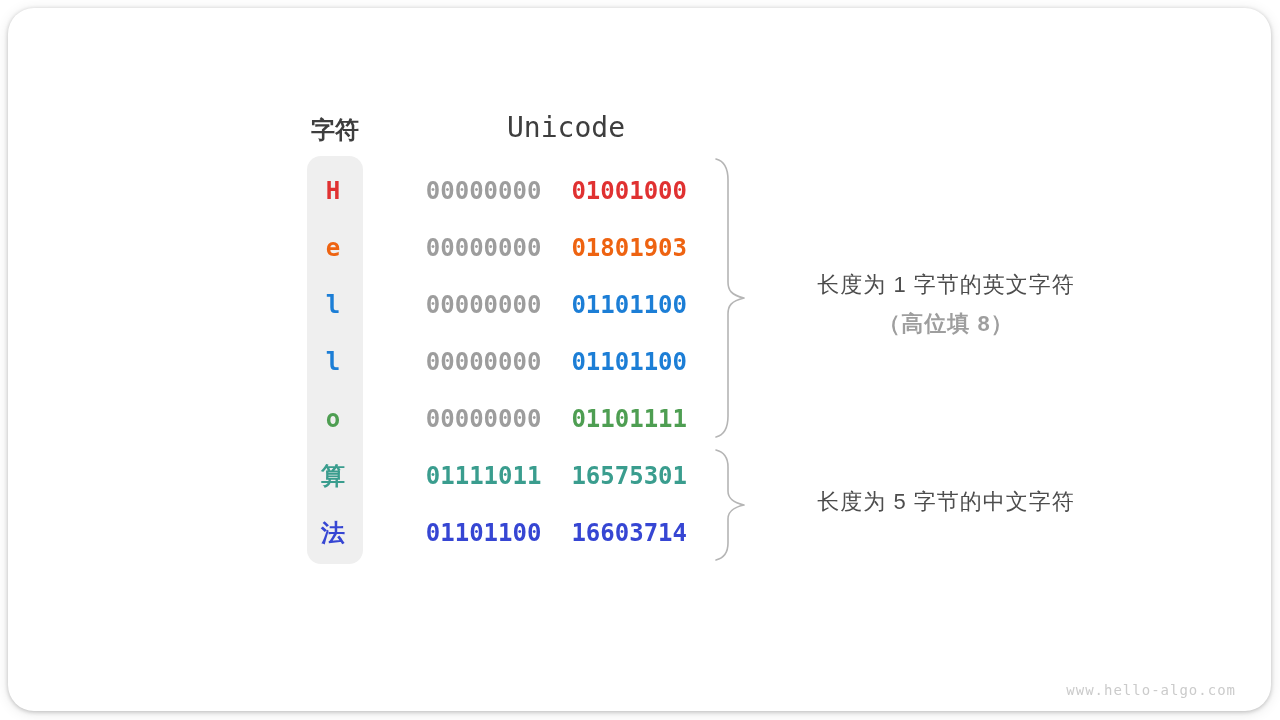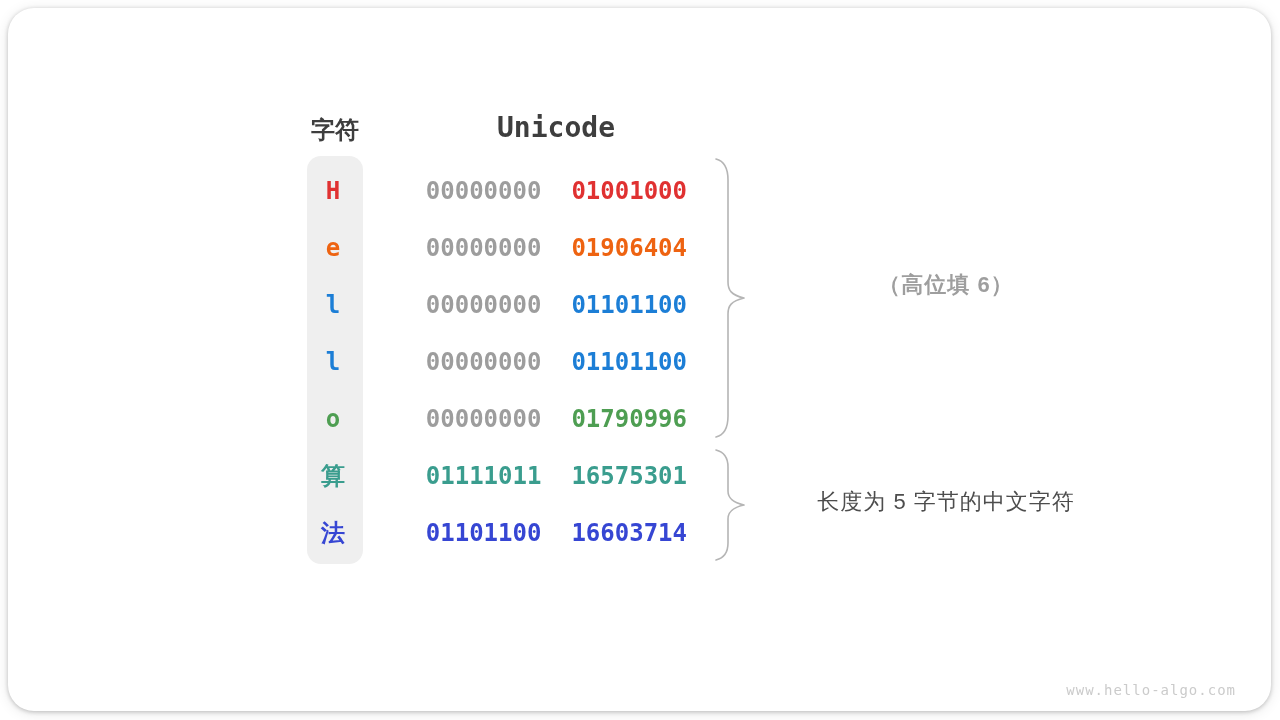--- a/index.html
+++ b/index.html
@@ -4,21 +4,21 @@
 <style>
   * { margin:0; padding:0; box-sizing:border-box; }
   html,body { width:1280px; height:720px; background:#ffffff; overflow:hidden;
               font-family:"Liberation Sans","DejaVu Sans",sans-serif; }
   .card { position:absolute; left:8px; top:8px; width:1263px; height:703px;
           background:#ffffff; border-radius:26px;
           box-shadow:0 1px 4px rgba(0,0,0,.22), 0 2px 14px rgba(0,0,0,.10); }
 
   .hdr { position:absolute; color:#3e3e3e; text-align:center; }
   .hdr-char { left:307px; top:114px; width:56px; font-size:24px; font-weight:bold; }
-  .hdr-unicode { left:433px; top:111px; width:246px; font-size:28px; font-weight:bold;
+  .hdr-unicode { left:443px; top:111px; width:246px; font-size:28px; font-weight:normal;
                  font-family:"DejaVu Sans Mono","Liberation Mono",monospace; }
 
   .char-col-bg { position:absolute; left:307px; top:156px; width:56px; height:408px;
                  background:#efefef; border-radius:14px; }
 
   .rows { position:absolute; left:307px; top:162px; width:380px; }
   .row { height:57px; display:flex; align-items:center; }
   .char-cell { width:56px; text-align:center; font-size:24px; font-weight:bold;
                font-family:"DejaVu Sans Mono","Liberation Mono",monospace; }
   .byte { font-family:"DejaVu Sans Mono","Liberation Mono",monospace;
@@ -52,36 +52,36 @@
 
 <div class="rows">
   <div class="row">
     <span class="char-cell" style="color: rgb(224, 49, 49);">H</span>
     <span class="byte b1" style="color: rgb(157, 157, 157);">00000000</span>
     <span class="byte b2" style="color: rgb(224, 49, 49);">01001000</span>
   </div>
   <div class="row">
     <span class="char-cell" style="color: rgb(238, 99, 17);">e</span>
     <span class="byte b1" style="color: rgb(157, 157, 157);">00000000</span>
-    <span class="byte b2" style="color: rgb(238, 99, 17);">01906404</span>
+    <span class="byte b2" style="color: rgb(238, 99, 17);">01801903</span>
   </div>
   <div class="row">
     <span class="char-cell" style="color: rgb(28, 126, 214);">l</span>
     <span class="byte b1" style="color: rgb(157, 157, 157);">00000000</span>
     <span class="byte b2" style="color: rgb(28, 126, 214);">01101100</span>
   </div>
   <div class="row">
     <span class="char-cell" style="color: rgb(28, 126, 214);">l</span>
     <span class="byte b1" style="color: rgb(157, 157, 157);">00000000</span>
     <span class="byte b2" style="color: rgb(28, 126, 214);">01101100</span>
   </div>
   <div class="row">
     <span class="char-cell" style="color: rgb(78, 158, 82);">o</span>
     <span class="byte b1" style="color: rgb(157, 157, 157);">00000000</span>
-    <span class="byte b2" style="color: rgb(78, 158, 82);">01790996</span>
+    <span class="byte b2" style="color: rgb(78, 158, 82);">01101111</span>
   </div>
   <div class="row">
     <span class="char-cell" style="color: rgb(58, 157, 142);">算</span>
     <span class="byte b1" style="color: rgb(58, 157, 142);">01111011</span>
     <span class="byte b2" style="color: rgb(58, 157, 142);">16575301</span>
   </div>
   <div class="row">
     <span class="char-cell" style="color: rgb(54, 70, 211);">法</span>
     <span class="byte b1" style="color: rgb(54, 70, 211);">01101100</span>
     <span class="byte b2" style="color: rgb(54, 70, 211);">16603714</span>
@@ -90,20 +90,21 @@
 
 <svg class="brace" style="left:714px; top:158px;" width="34" height="282" viewBox="0 0 34 282">
   <path d="M2,1 C10,3 14,10 14,22 L14,124 C14,132 17,137 30,140 C17,143 14,148 14,156 L14,258 C14,270 10,277 2,279"></path>
 </svg>
 
 <svg class="brace" style="left:714px; top:449px;" width="34" height="114" viewBox="0 0 34 114">
   <path d="M2,1 C10,3 14,9 14,18 L14,42 C14,48 17,53 30,56 C17,59 14,64 14,70 L14,94 C14,103 10,109 2,111"></path>
 </svg>
 
 <div class="annotation ann-ascii">
-  <div class="ann-sub">（高位填 6）</div>
+  <div>长度为 1 字节的英文字符</div>
+  <div class="ann-sub">（高位填 8）</div>
 </div>
 
 <div class="annotation ann-chinese">
   <div>长度为 5 字节的中文字符</div>
 </div>
 
 <div class="watermark">www.hello-algo.com</div>
 
 </body></html>

